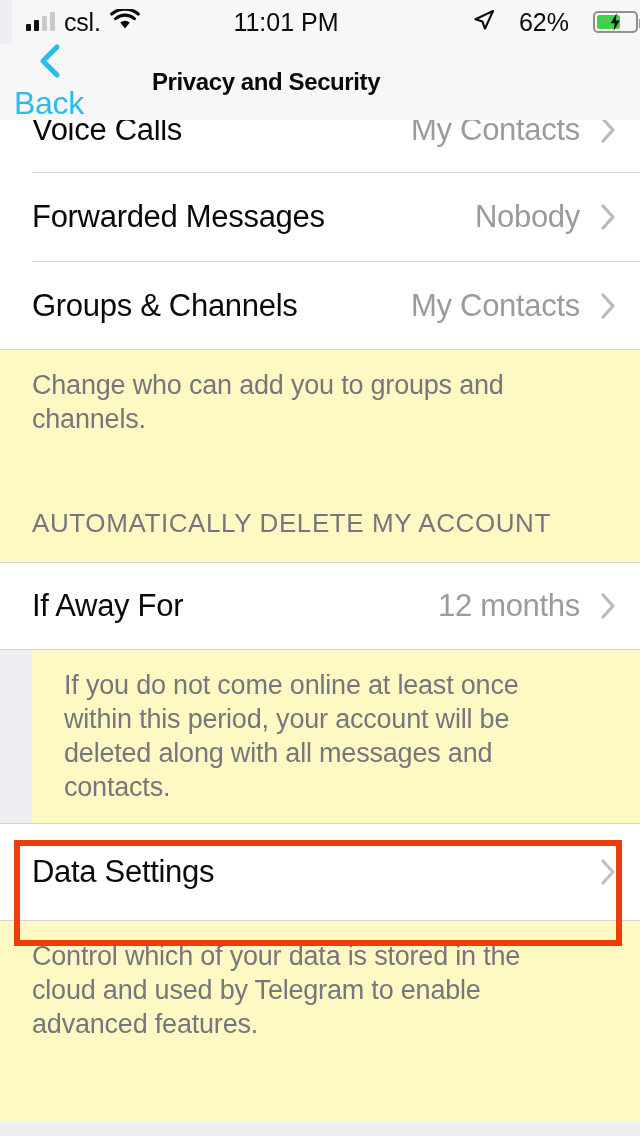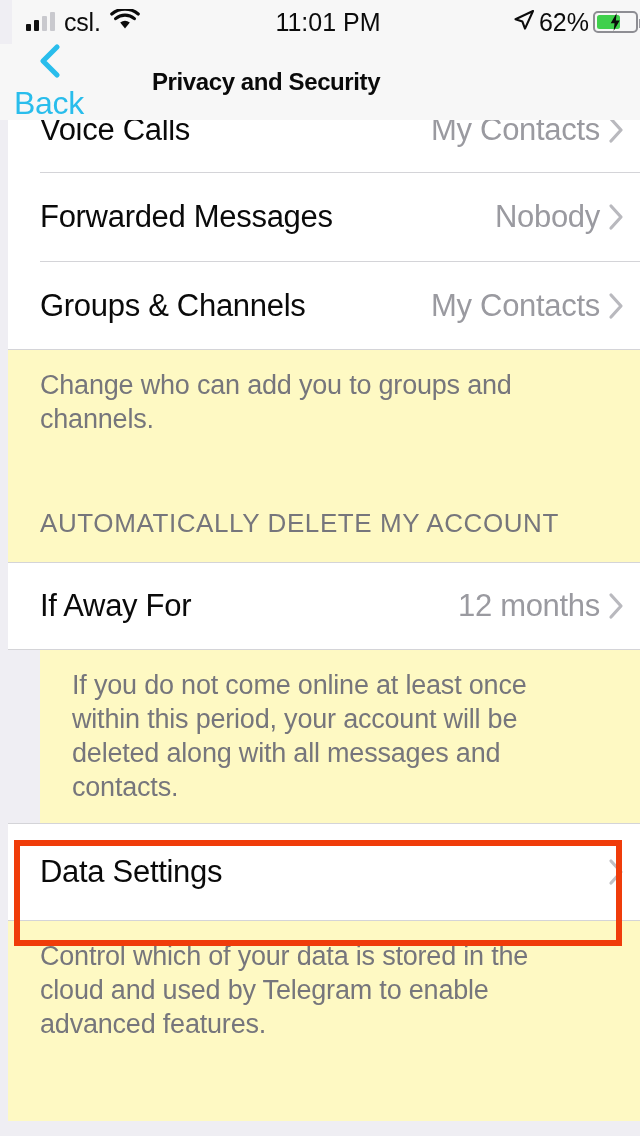--- a/index.html
+++ b/index.html
@@ -11,22 +11,22 @@
   }
   #screen { position:relative; width:640px; height:1136px; overflow:hidden; background:#efeef3; }
 
   
   .statusbar {
     position:absolute; top:0; left:12px; width:640px; height:44px;
     background:#f7f7f7;
     display:flex; align-items:center;
   }
   .sb-left { position:absolute; left:14px; top:0; height:44px; display:flex; align-items:center; gap:9px; }
-  .sb-center { position:absolute; left:0; top:0; width:548px; height:44px; display:flex; align-items:center; justify-content:center;margin-left:42px; }
-  .sb-right { position:absolute; right:14px; top:0; height:44px; display:flex; align-items:center; gap:4px; }
+  .sb-center { position:absolute; left:0; top:0; width:548px; height:44px; display:flex; align-items:center; justify-content:center; }
+  .sb-right { position:absolute; right:14px; top:0; height:44px; display:flex; align-items:center; gap:24px; }
 
   .sigbars { display:flex; align-items:flex-end; gap:3px; height:18px; }
   .sigbars i { width:5px; border-radius:1px; background:#c9c9ce; display:block; }
   .sigbars i.on { background:#111; }
   .sigbars i:nth-child(1){ height:7px; }
   .sigbars i:nth-child(2){ height:11px; }
   .sigbars i:nth-child(3){ height:15px; }
   .sigbars i:nth-child(4){ height:19px; }
 
   .carrier { font-size:25px; color:#0b0b0b; letter-spacing:-0.2px; }
@@ -60,29 +60,29 @@
     flex-direction:column;
   }
   .back-chev { width:26px; height:36px; display:block; }
   .back-label { font-size:32px; color:#29bdec; letter-spacing:-0.3px; }
   .nav-title {
     position:absolute; left:152px; font-size:24px; font-weight:bold;
     color:#0a0a0a; letter-spacing:-0.4px;
   }
 
   
-  .content { position:absolute; top:120px; left:0; width:640px; height:1016px;padding-left:8px; }
+  .content { position:absolute; top:120px; left:0; width:640px; height:1016px; }
 
   .group { background:#ffffff; }
   .row {
     position:relative; width:640px; display:flex; align-items:center;
     background:#ffffff; padding:0 24px 0 32px;
   }
   .row-title { font-size:31px; color:#0a0a0a; letter-spacing:-0.3px; }
-  .row-right { margin-left:auto; display:flex; align-items:center; gap:8px; }
+  .row-right { margin-left:auto; display:flex; align-items:center; gap:20px; }
   .row-value { font-size:31px; color:#9a9aa0; letter-spacing:-0.3px; }
   .chev { width:16px; height:28px; display:block; }
 
   .sep { height:1px; background:#d4d4d8; margin-left:32px; }
   .sep-full { height:1px; background:#d4d4d8; }
 
   .footer-txt {
     font-size:27px; line-height:34px; color:#76767c;
     padding:18px 66px 0 32px; letter-spacing:-0.2px;
   }

